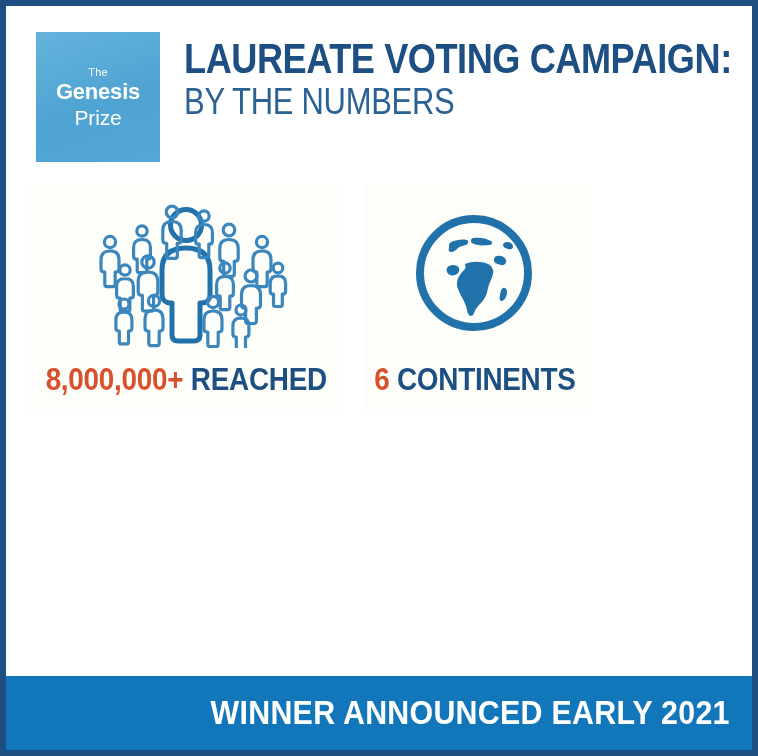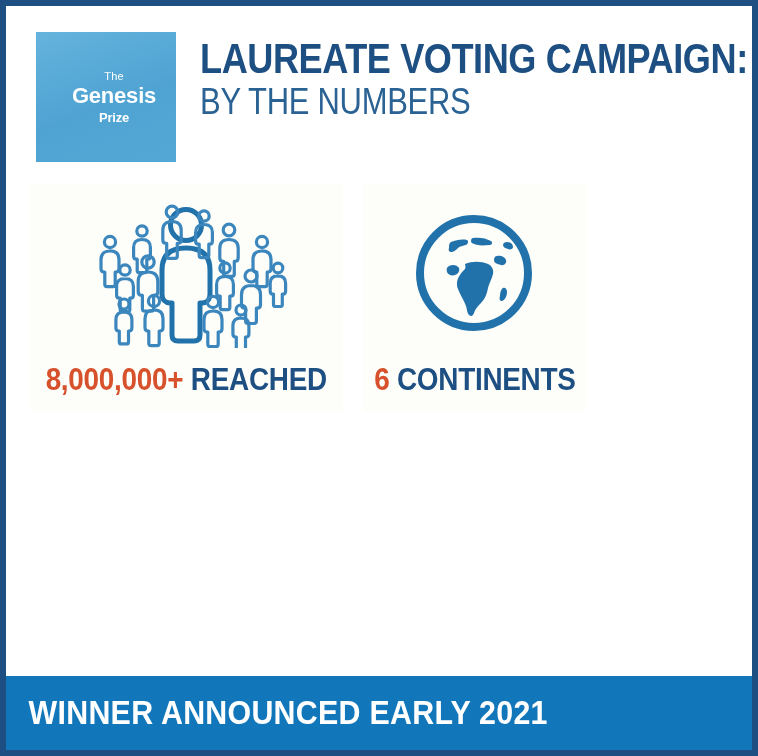--- a/index.html
+++ b/index.html
@@ -33,38 +33,37 @@
     width: 124px;
     height: 130px;
     background: linear-gradient(160deg, #65b3dd 0%, #4fa3d2 55%, #54a8d5 100%);
     display: flex;
     flex-direction: column;
     align-items: center;
     justify-content: center;
     color: #ffffff;
     line-height: 1;
     flex: 0 0 auto;
-    padding-left: 16px;
   }
   .logo-the {
     font-size: 11px;
     font-weight: 400;
     letter-spacing: 0.2px;
     margin-bottom: 3px;
   }
   .logo-genesis {
     font-size: 22px;
     font-weight: 700;
     letter-spacing: -0.2px;
     margin-bottom: 4px;
     text-align: right;
   }
   .logo-prize {
-    font-size: 13px;
-    font-weight: 700;
+    font-size: 21px;
+    font-weight: 400;
     letter-spacing: -0.2px;
   }
   .title-block {
     margin-left: 24px;
     margin-top: 32px;
   }
   .title-main {
     font-size: 42px;
     font-weight: 700;
     color: #1d4f82;
@@ -127,21 +126,21 @@
   
   .footer {
     position: absolute;
     left: 0;
     bottom: 0;
     width: 100%;
     height: 74px;
     background: #1277ba;
     display: flex;
     align-items: center;
-    justify-content: flex-start;
+    justify-content: flex-end;
   }
   .footer-text {
     color: #ffffff;
     font-size: 33px;
     font-weight: 700;
     letter-spacing: 0.3px;
     transform: scaleX(0.92);
     white-space: nowrap;
   }
 </style>

